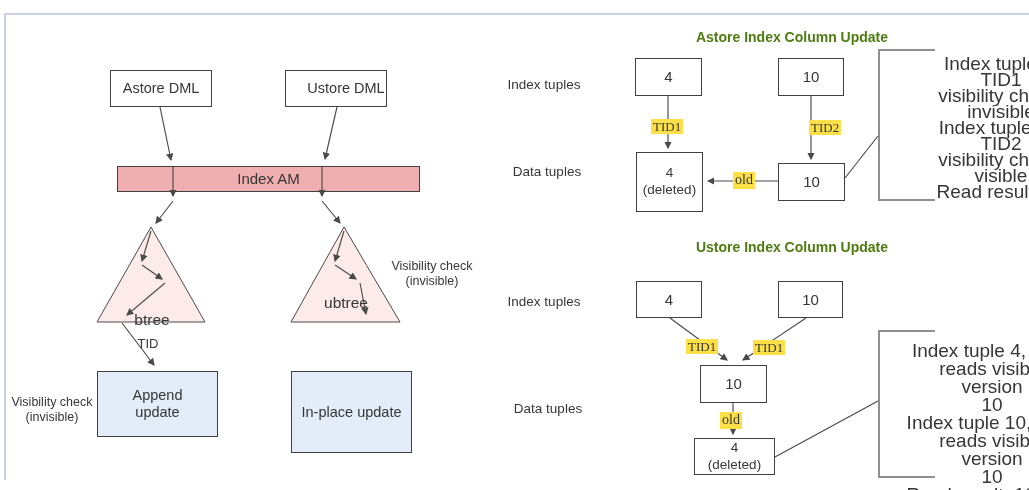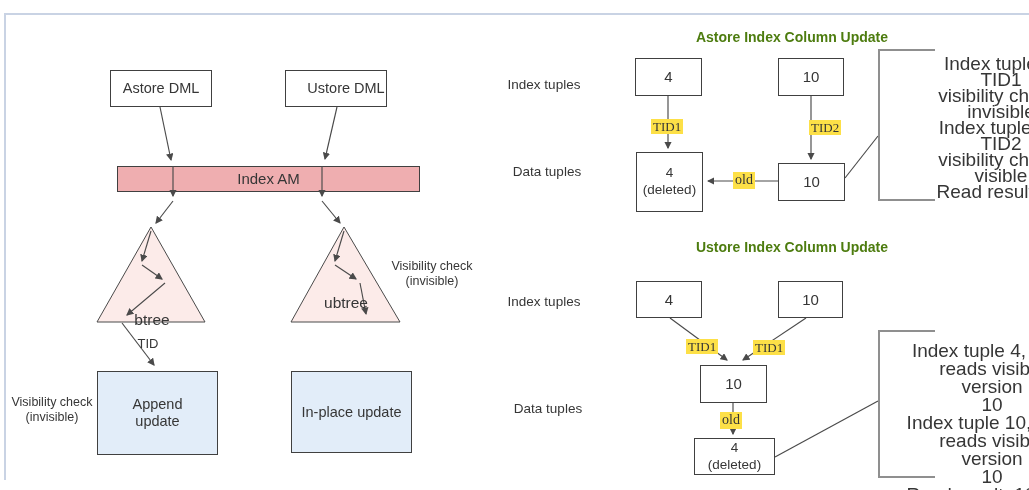--- a/index.html
+++ b/index.html
@@ -37,21 +37,21 @@
 </head>
 <body>
 
 <div id="canvas">
 
   <div id="frame"></div>
 
   <div class="box" style="left:110px;top:70px;width:102px;height:37px;font-size:14.5px;text-align:center;">Astore DML</div>
   <div class="box" style="left:285px;top:70px;width:102px;height:37px;font-size:14.5px;padding-left:20px;">Ustore DML</div>
   <div class="box fill-pink" style="left:97px;top:166px;width:303px;height:26px;font-size:15px;margin-left:20px;">Index AM</div>
-  <div class="box fill-blue" style="left:97px;top:371px;width:121px;height:84px;font-size:14.5px;">Append
+  <div class="box fill-blue" style="left:97px;top:371px;width:121px;height:66px;font-size:14.5px;">Append
 update</div>
   <div class="box fill-blue" style="left:291px;top:371px;width:121px;height:82px;font-size:14.5px;">In-place update</div>
 
   <div class="trilab" style="left:122px;top:311px;width:60px;">btree</div>
   <div class="trilab" style="left:316px;top:294px;width:60px;">ubtree</div>
 
   <div class="box" style="left:635px;top:58px;width:67px;height:38px;">4</div>
   <div class="box" style="left:778px;top:58px;width:66px;height:38px;">10</div>
   <div class="box sm" style="left:636px;top:152px;width:67px;height:60px;">4
 (deleted)</div>

